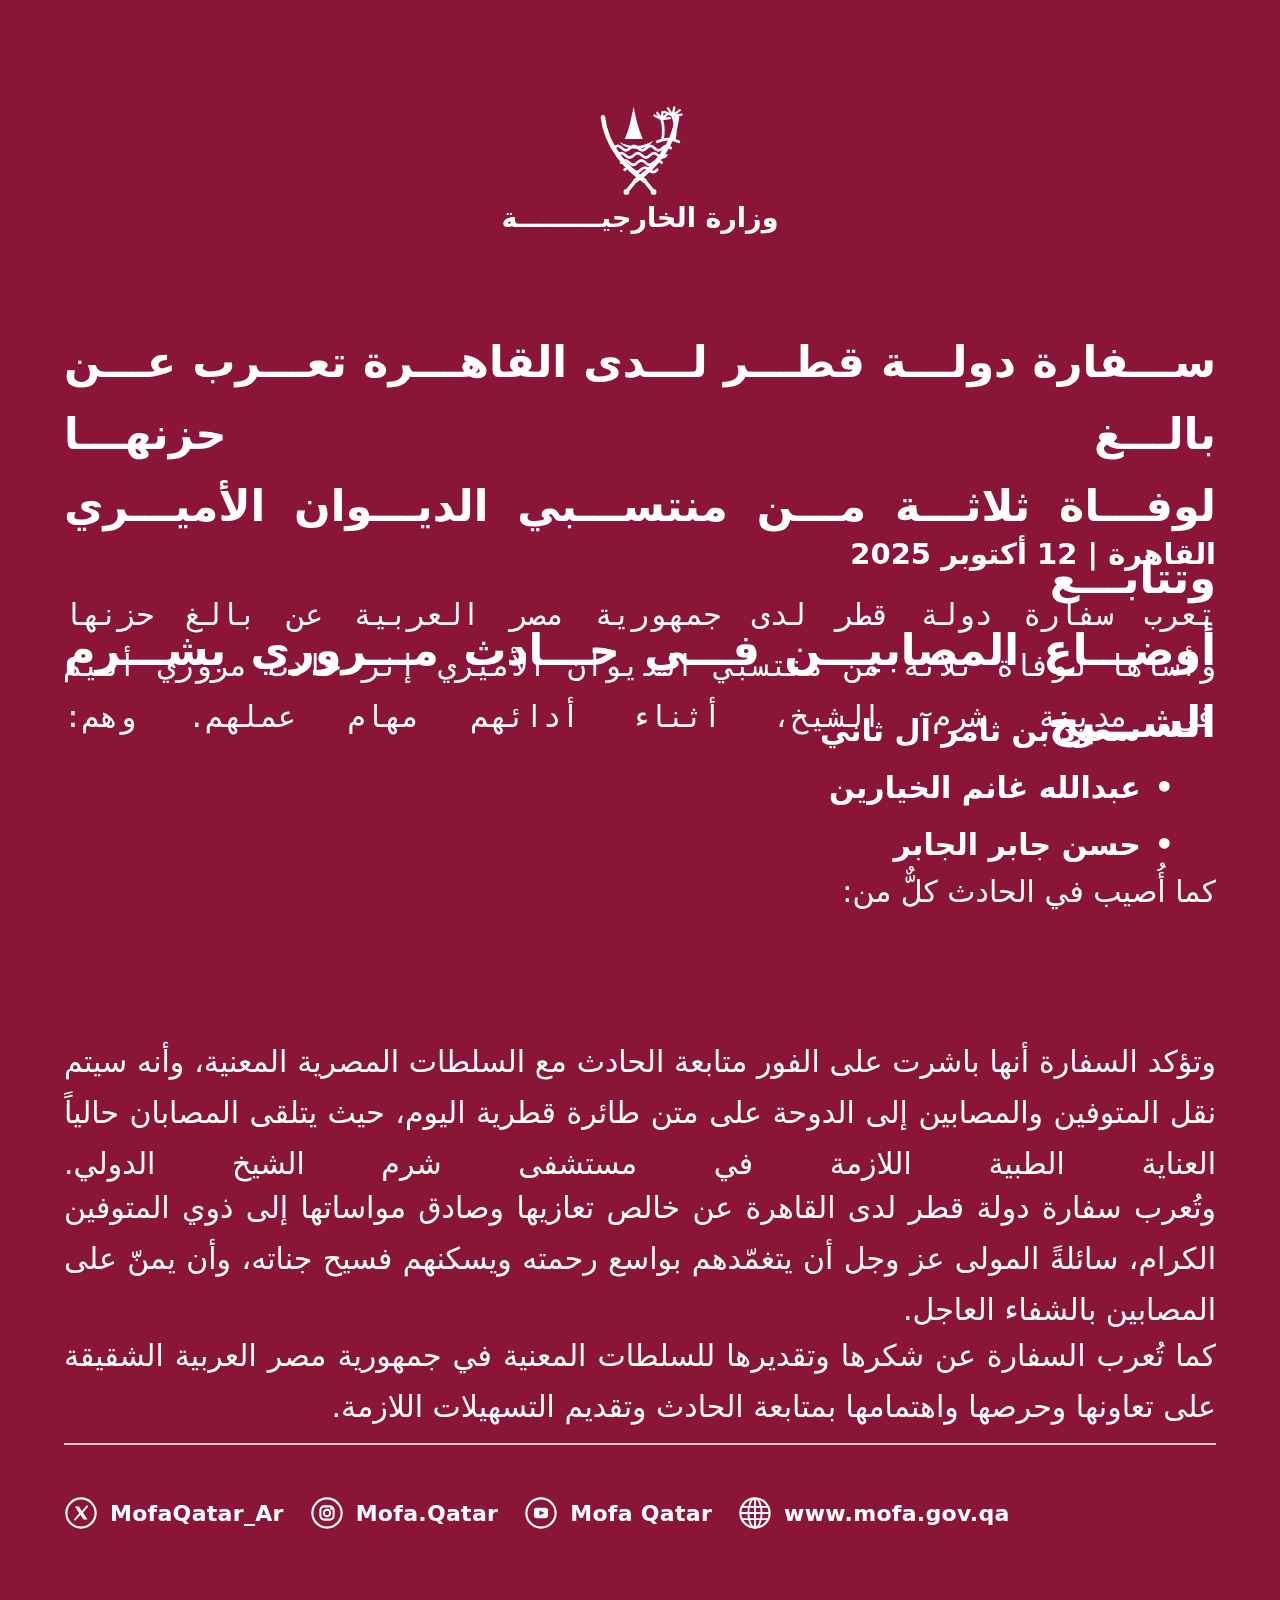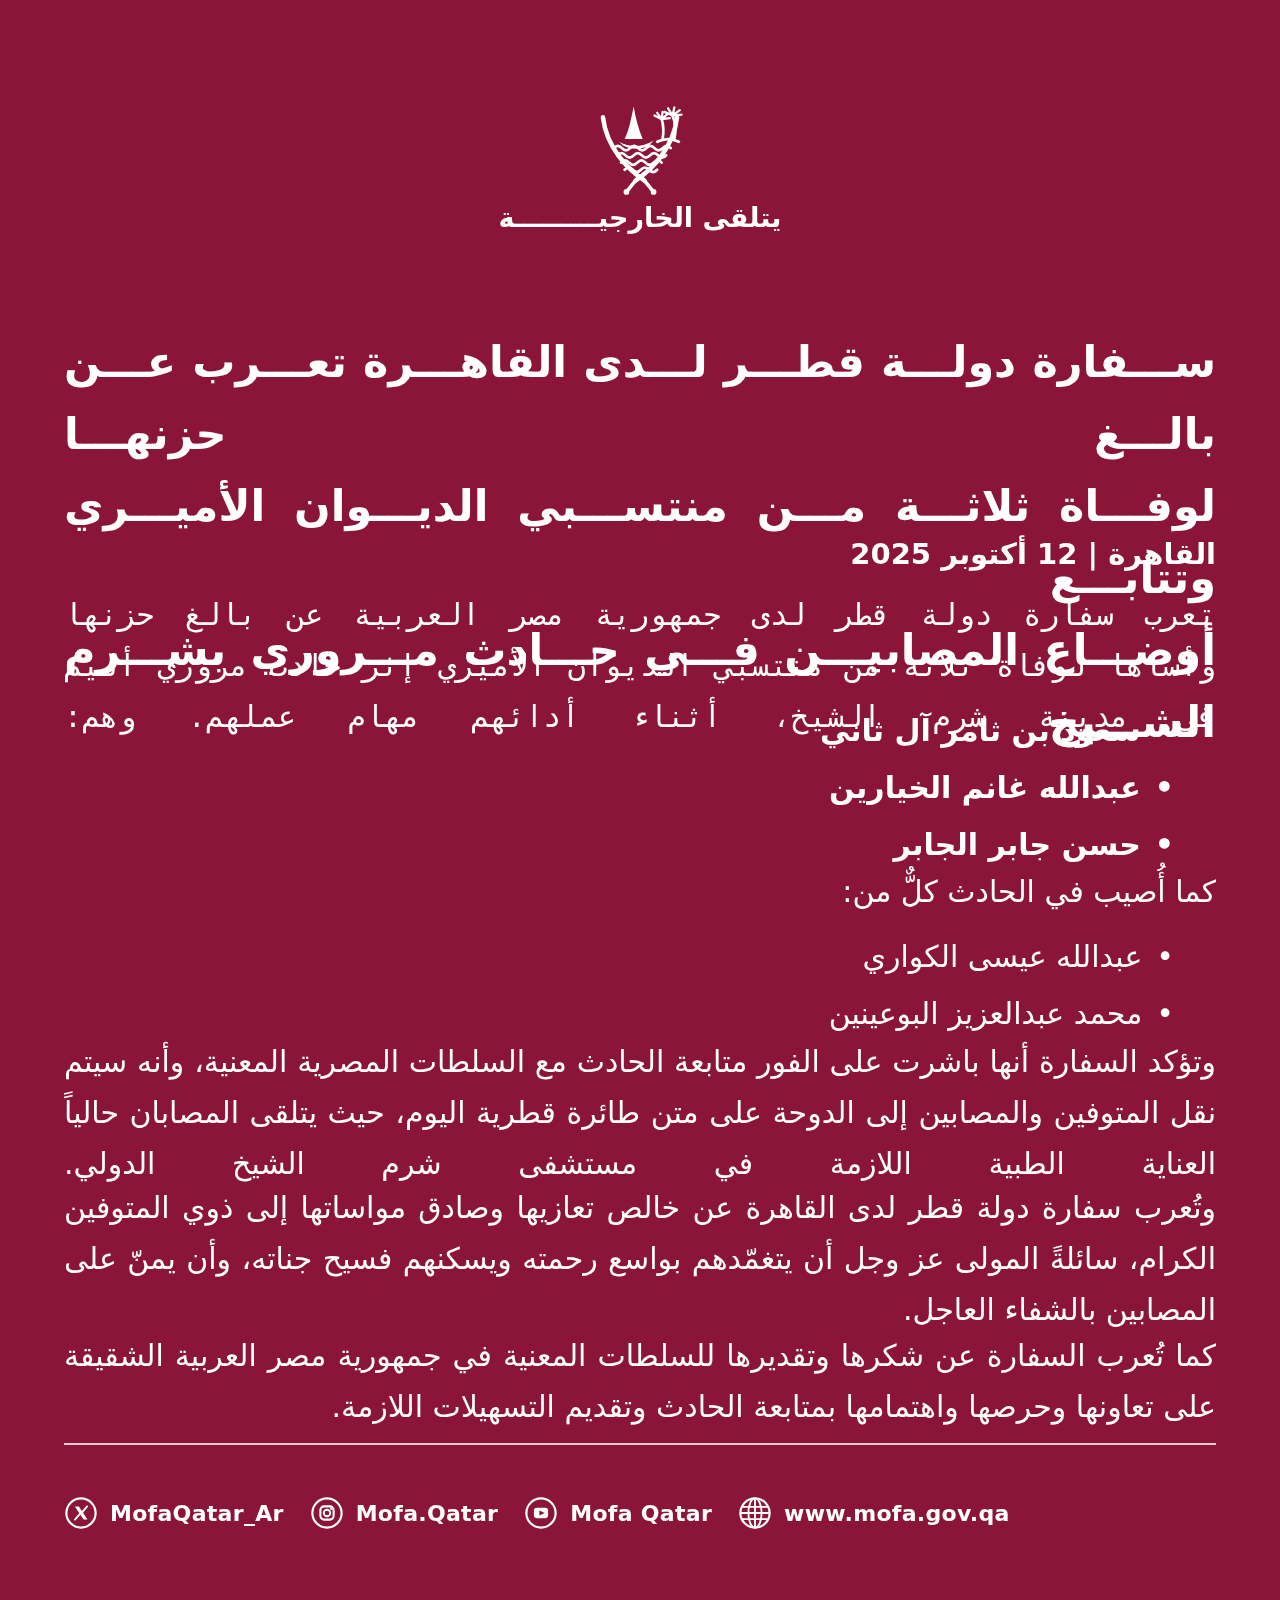--- a/index.html
+++ b/index.html
@@ -122,21 +122,21 @@
         <path stroke-width="4" d="M60 98 L52 108"></path>
       </g>
       <g fill="#FFFFFF">
         <circle cx="80" cy="110.5" r="3.2"></circle>
         <circle cx="50" cy="110.5" r="3.2"></circle>
         <circle cx="62.5" cy="93" r="2.2"></circle>
         <circle cx="67.5" cy="93" r="2.2"></circle>
       </g>
     </svg>
   </div>
-  <div class="ministry-ar">يتلقى الخارجيـــــــــة</div>
+  <div class="ministry-ar">وزارة الخارجيـــــــــة</div>
 
   <h1 class="headline">
     <div class="headline-line">ســـفارة دولـــة قطـــر لـــدى القاهـــرة تعـــرب عـــن بالـــغ حزنهـــا</div>
     <div class="headline-line">لوفـــاة ثلاثـــة مـــن منتســـبي الديـــوان الأميـــري وتتابـــع</div>
     <div class="headline-line">أوضـــاع المصابيـــن فـــي حـــادث مـــروري بشـــرم الشـــيخ</div>
   </h1>
 
   <div class="dateline">القاهرة | 12 أكتوبر 2025</div>
 
   <p class="para para-1 justify-last">تعرب سفارة دولة قطر لدى جمهورية مصر العربية عن بالغ حزنها وأساها لوفاة ثلاثة من منتسبي الديوان الأميري إثر حادث مروري أليم في مدينة شرم الشيخ، أثناء أدائهم مهام عملهم. وهم:</p>
@@ -148,28 +148,20 @@
     <div class="bullet-item">
       <span class="bullet-dot">•</span><span>عبدالله غانم الخيارين</span>
     </div>
     <div class="bullet-item">
       <span class="bullet-dot">•</span><span>حسن جابر الجابر</span>
     </div>
   </div>
 
   <p class="para intro-line">كما أُصيب في الحادث كلٌّ من:</p>
 
-  <div class="bullet-list list-injured">
-    <div class="bullet-item">
-      <span class="bullet-dot">•</span><span>عبدالله عيسى الكواري</span>
-    </div>
-    <div class="bullet-item">
-      <span class="bullet-dot">•</span><span>محمد عبدالعزيز البوعينين</span>
-    </div>
-  </div>
 
   <p class="para para-2 justify-last">وتؤكد السفارة أنها باشرت على الفور متابعة الحادث مع السلطات المصرية المعنية، وأنه سيتم نقل المتوفين والمصابين إلى الدوحة على متن طائرة قطرية اليوم، حيث يتلقى المصابان حالياً العناية الطبية اللازمة في مستشفى شرم الشيخ الدولي.</p>
   <p class="para para-3 right-last">وتُعرب سفارة دولة قطر لدى القاهرة عن خالص تعازيها وصادق مواساتها إلى ذوي المتوفين الكرام، سائلةً المولى عز وجل أن يتغمّدهم بواسع رحمته ويسكنهم فسيح جناته، وأن يمنّ على المصابين بالشفاء العاجل.</p>
   <p class="para para-4 right-last">كما تُعرب السفارة عن شكرها وتقديرها للسلطات المعنية في جمهورية مصر العربية الشقيقة على تعاونها وحرصها واهتمامها بمتابعة الحادث وتقديم التسهيلات اللازمة.</p>
 
   <hr class="divider">
 
   <footer class="footer">
 
     <div class="social-item">

